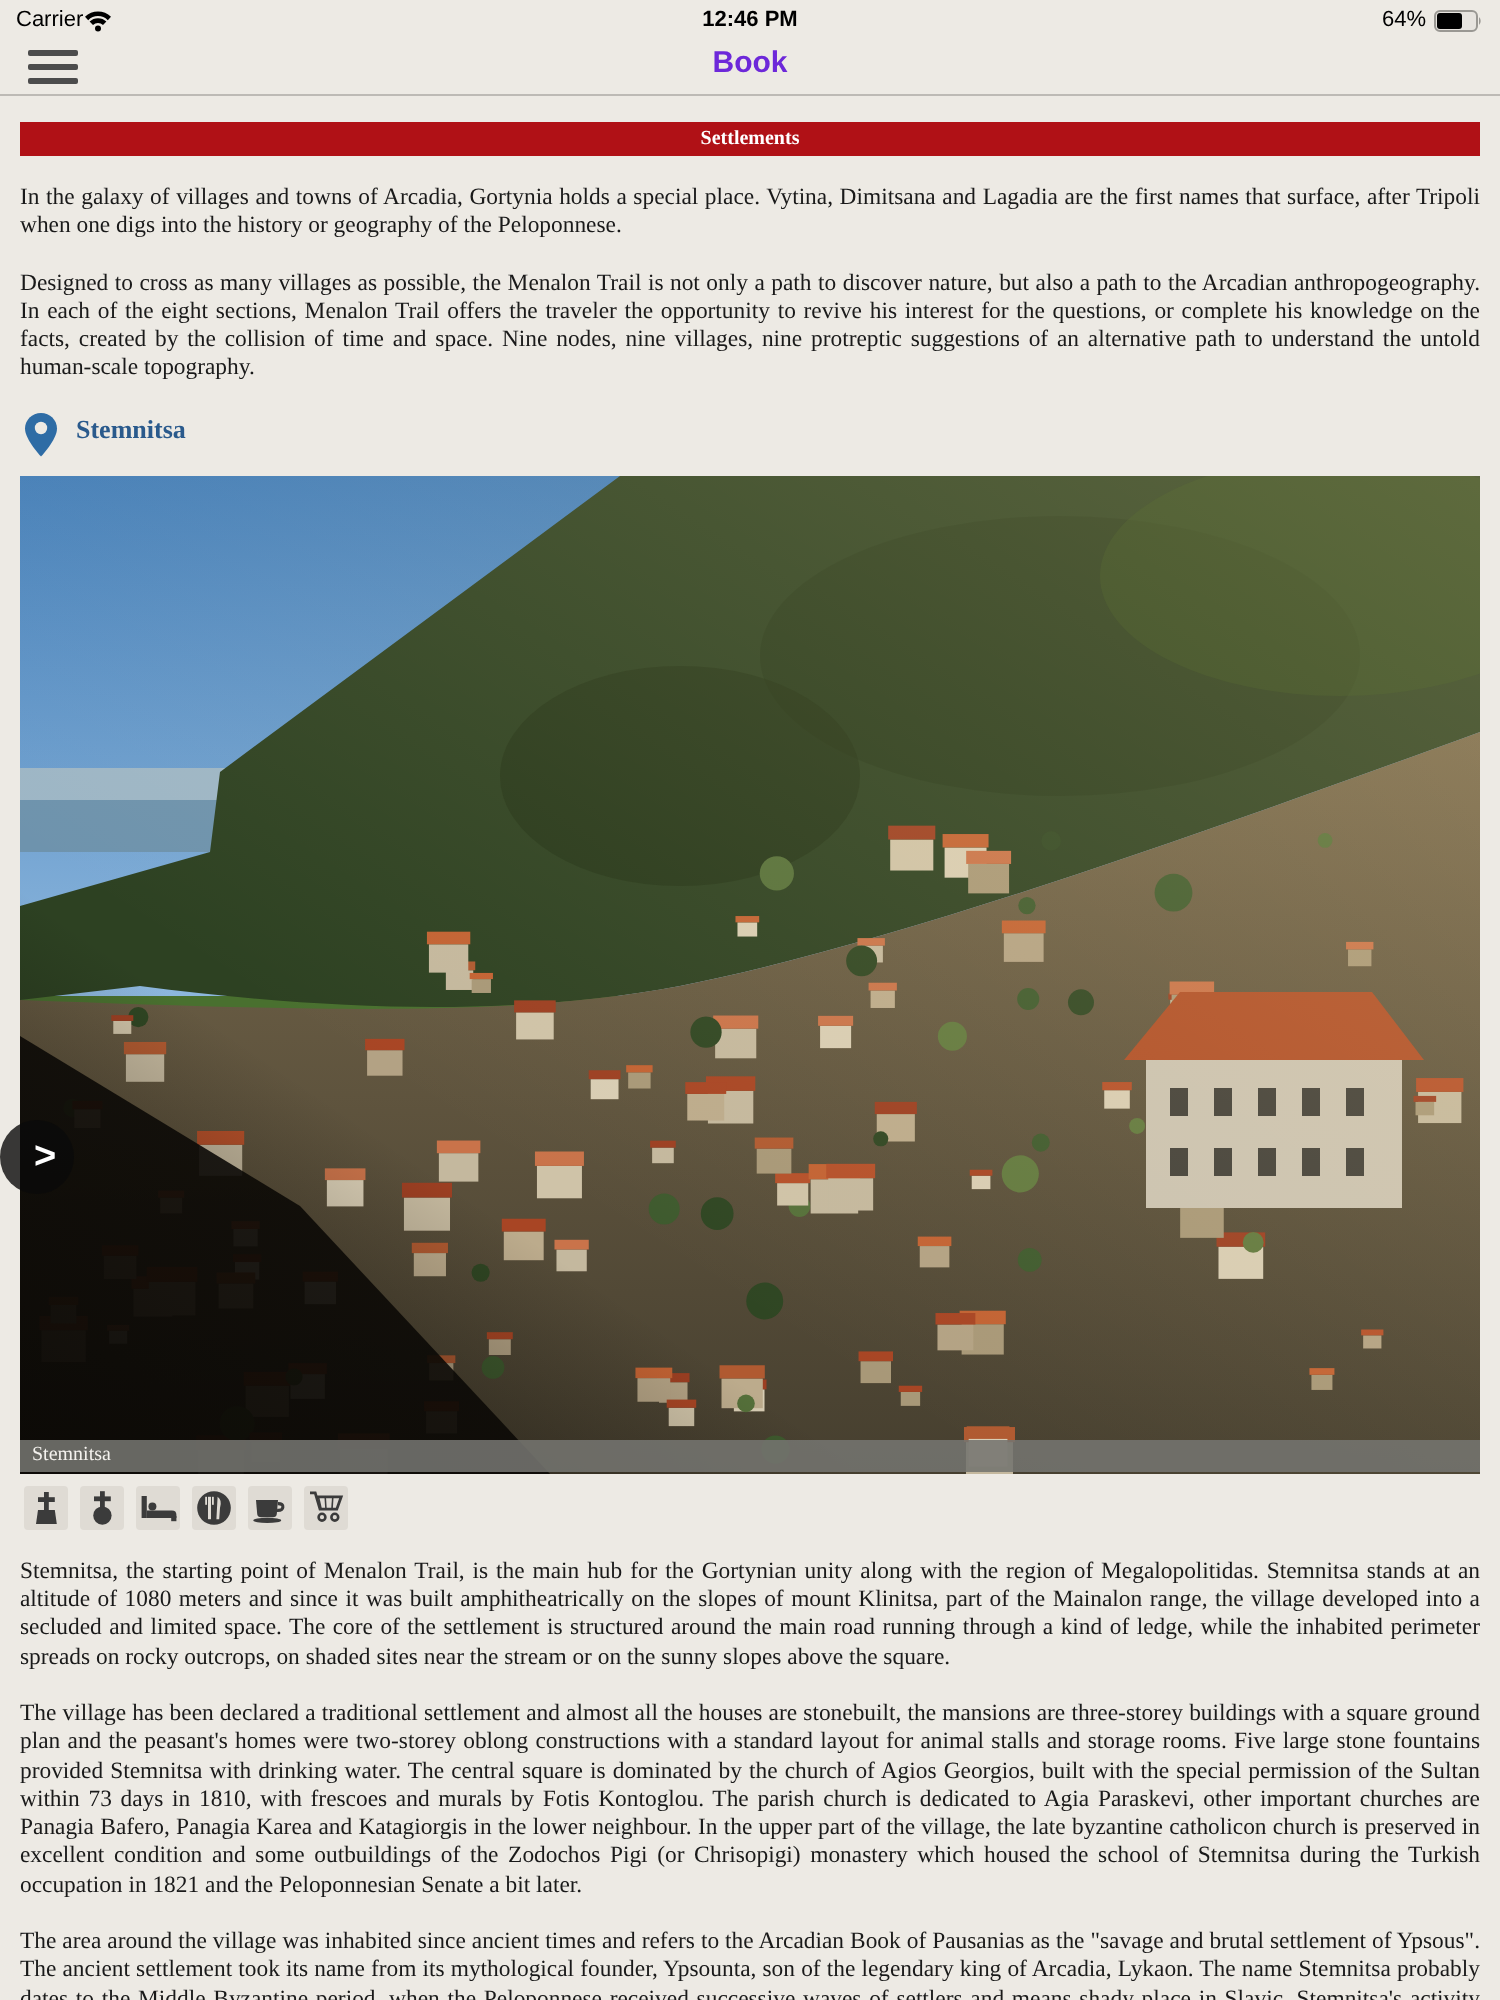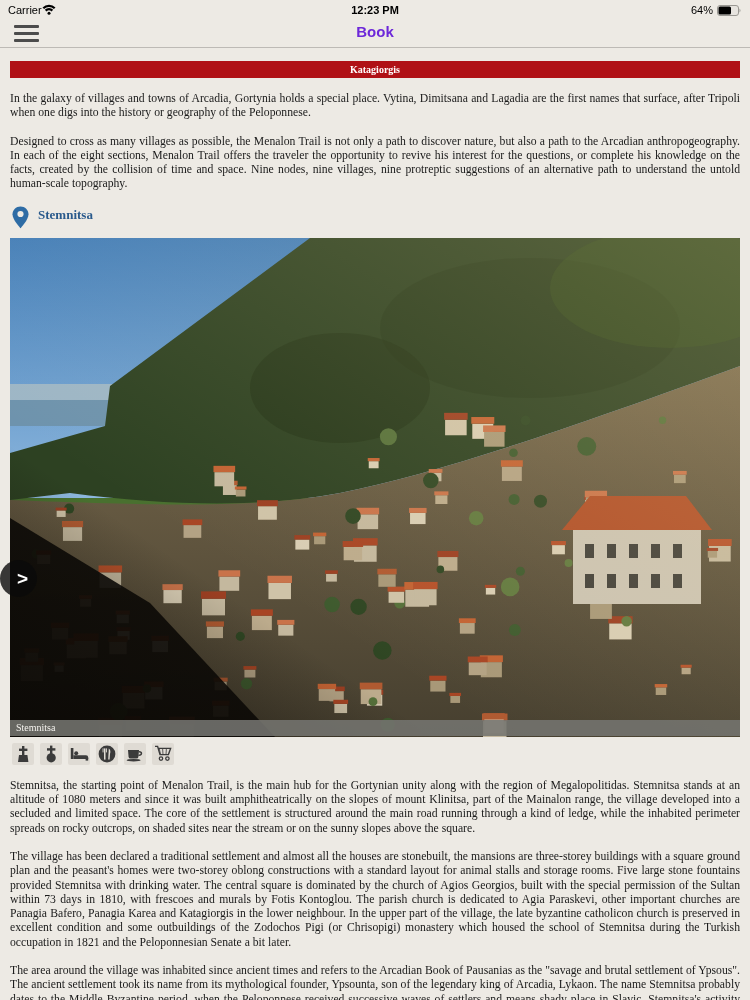--- a/index.html
+++ b/index.html
@@ -1,21 +1,21 @@
 <!DOCTYPE html>
 <html><head>
 <meta charset="utf-8">
 <style>
   html,body{margin:0;padding:0;}
   body{background:#d8d5d0;font-family:"Liberation Sans",sans-serif;}
   .screen{position:relative;width:750px;height:1000px;margin:0 auto;background:#edeae4;overflow:hidden;}
 
   
   .status-bar{position:absolute;top:0;left:0;right:0;height:20px;display:flex;align-items:center;justify-content:space-between;padding:0 8px;box-sizing:border-box;font-size:11px;color:#000;}
-  .sb-left{display:flex;align-items:flex-start;gap:0;}
+  .sb-left{display:flex;align-items:flex-end;gap:0;}
   .sb-right{display:flex;align-items:center;gap:4px;}
   .sb-time{position:absolute;left:0;right:0;text-align:center;font-weight:bold;font-size:11px;}
 
   
   .nav-bar{position:absolute;top:20px;left:0;right:0;height:27px;border-bottom:1px solid #bdbab5;}
   .hamburger{position:absolute;left:14px;top:5px;width:25px;height:17px;cursor:pointer;}
   .hamburger div{height:3px;background:#4c4c4c;margin-bottom:4px;border-radius:1px;}
   .nav-title{position:absolute;left:0;right:0;top:3px;text-align:center;font-size:15px;font-weight:bold;color:#6d28d9;}
 
   
@@ -38,21 +38,21 @@
   .amenity{width:22px;height:22px;background:#dfdbd4;border-radius:2px;display:flex;align-items:center;justify-content:center;}
 
   .icon-dark{fill:#3b3b3b;stroke:none;}
 </style>
 </head>
 <body>
 
 <div class="screen">
 
   <div class="status-bar">
-    <div class="sb-time">12:23 PM</div>
+    <div class="sb-time">12:46 PM</div>
     <div class="sb-left">
       <span>Carrier</span>
       <svg width="14" height="11" viewBox="0 0 14 11">
         <path d="M0.5,3.4 a9.2,9.2 0 0 1 13,0 l-1.6,1.7 a6.9,6.9 0 0 0 -9.8,0 z" fill="#000"></path>
         <path d="M2.8,5.8 a6,6 0 0 1 8.4,0 l-1.7,1.7 a3.6,3.6 0 0 0 -5,0 z" fill="#000"></path>
         <circle cx="7" cy="9.2" r="1.5" fill="#000"></circle>
       </svg>
     </div>
     <div class="sb-right">
       <span>64%</span>
@@ -68,21 +68,21 @@
     <div class="hamburger">
       <div></div>
         <div></div>
         <div></div>
     </div>
     <div class="nav-title">Book</div>
   </div>
 
   <div class="content">
 
-    <div class="banner">Katagiorgis</div>
+    <div class="banner">Settlements</div>
 
     <p class="body-text">In the galaxy of villages and towns of Arcadia, Gortynia holds a special place. Vytina, Dimitsana and Lagadia are the first names that surface, after Tripoli when one digs into the history or geography of the Peloponnese.</p>
     <p class="body-text">Designed to cross as many villages as possible, the Menalon Trail is not only a path to discover nature, but also a path to the Arcadian anthropogeography. In each of the eight sections, Menalon Trail offers the traveler the opportunity to revive his interest for the questions, or complete his knowledge on the facts, created by the collision of time and space. Nine nodes, nine villages, nine protreptic suggestions of an alternative path to understand the untold human-scale topography.</p>
 
     <div class="section-header">
       <svg width="17" height="23" viewBox="0 0 17 23">
         <path d="M8.5,0.5 C4,0.5 0.5,4 0.5,8.3 c0,5.6 8,14 8,14 s8,-8.4 8,-14 C16.5,4 13,0.5 8.5,0.5 z" fill="#2e6ca5"></path>
         <circle cx="8.5" cy="8" r="3.1" fill="#edeae4"></circle>
       </svg>
       <span class="section-title">Stemnitsa</span>

